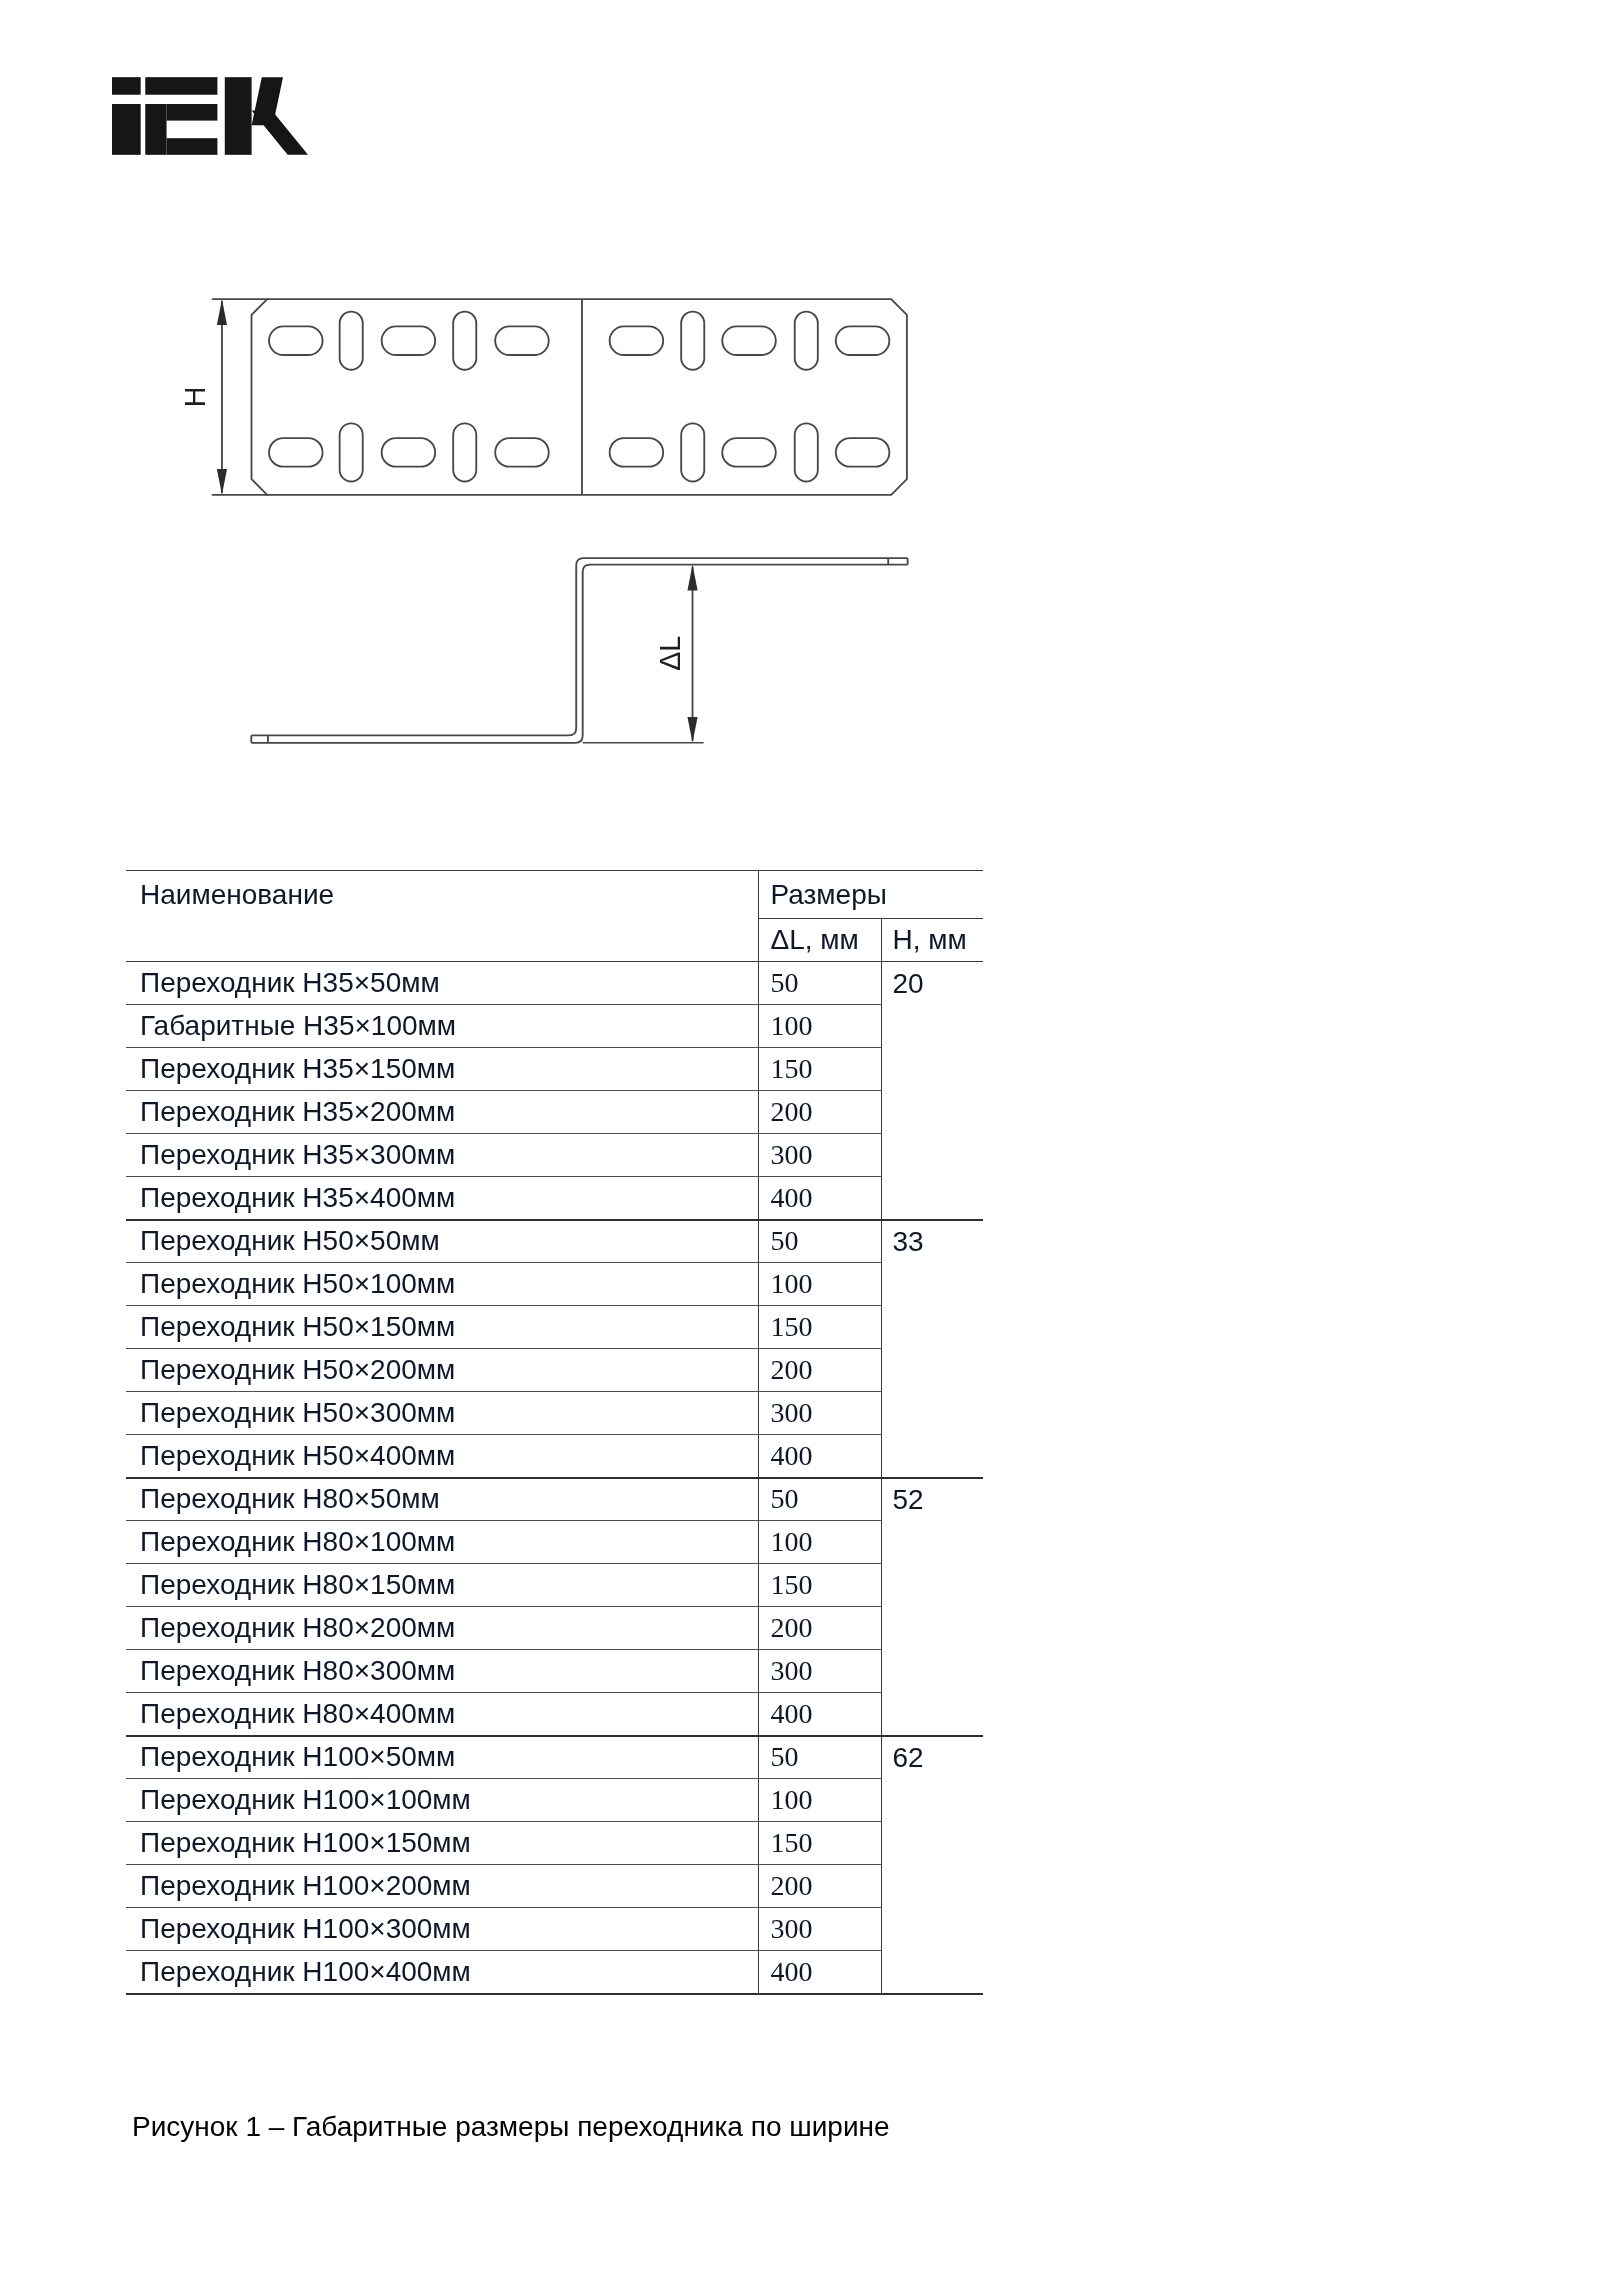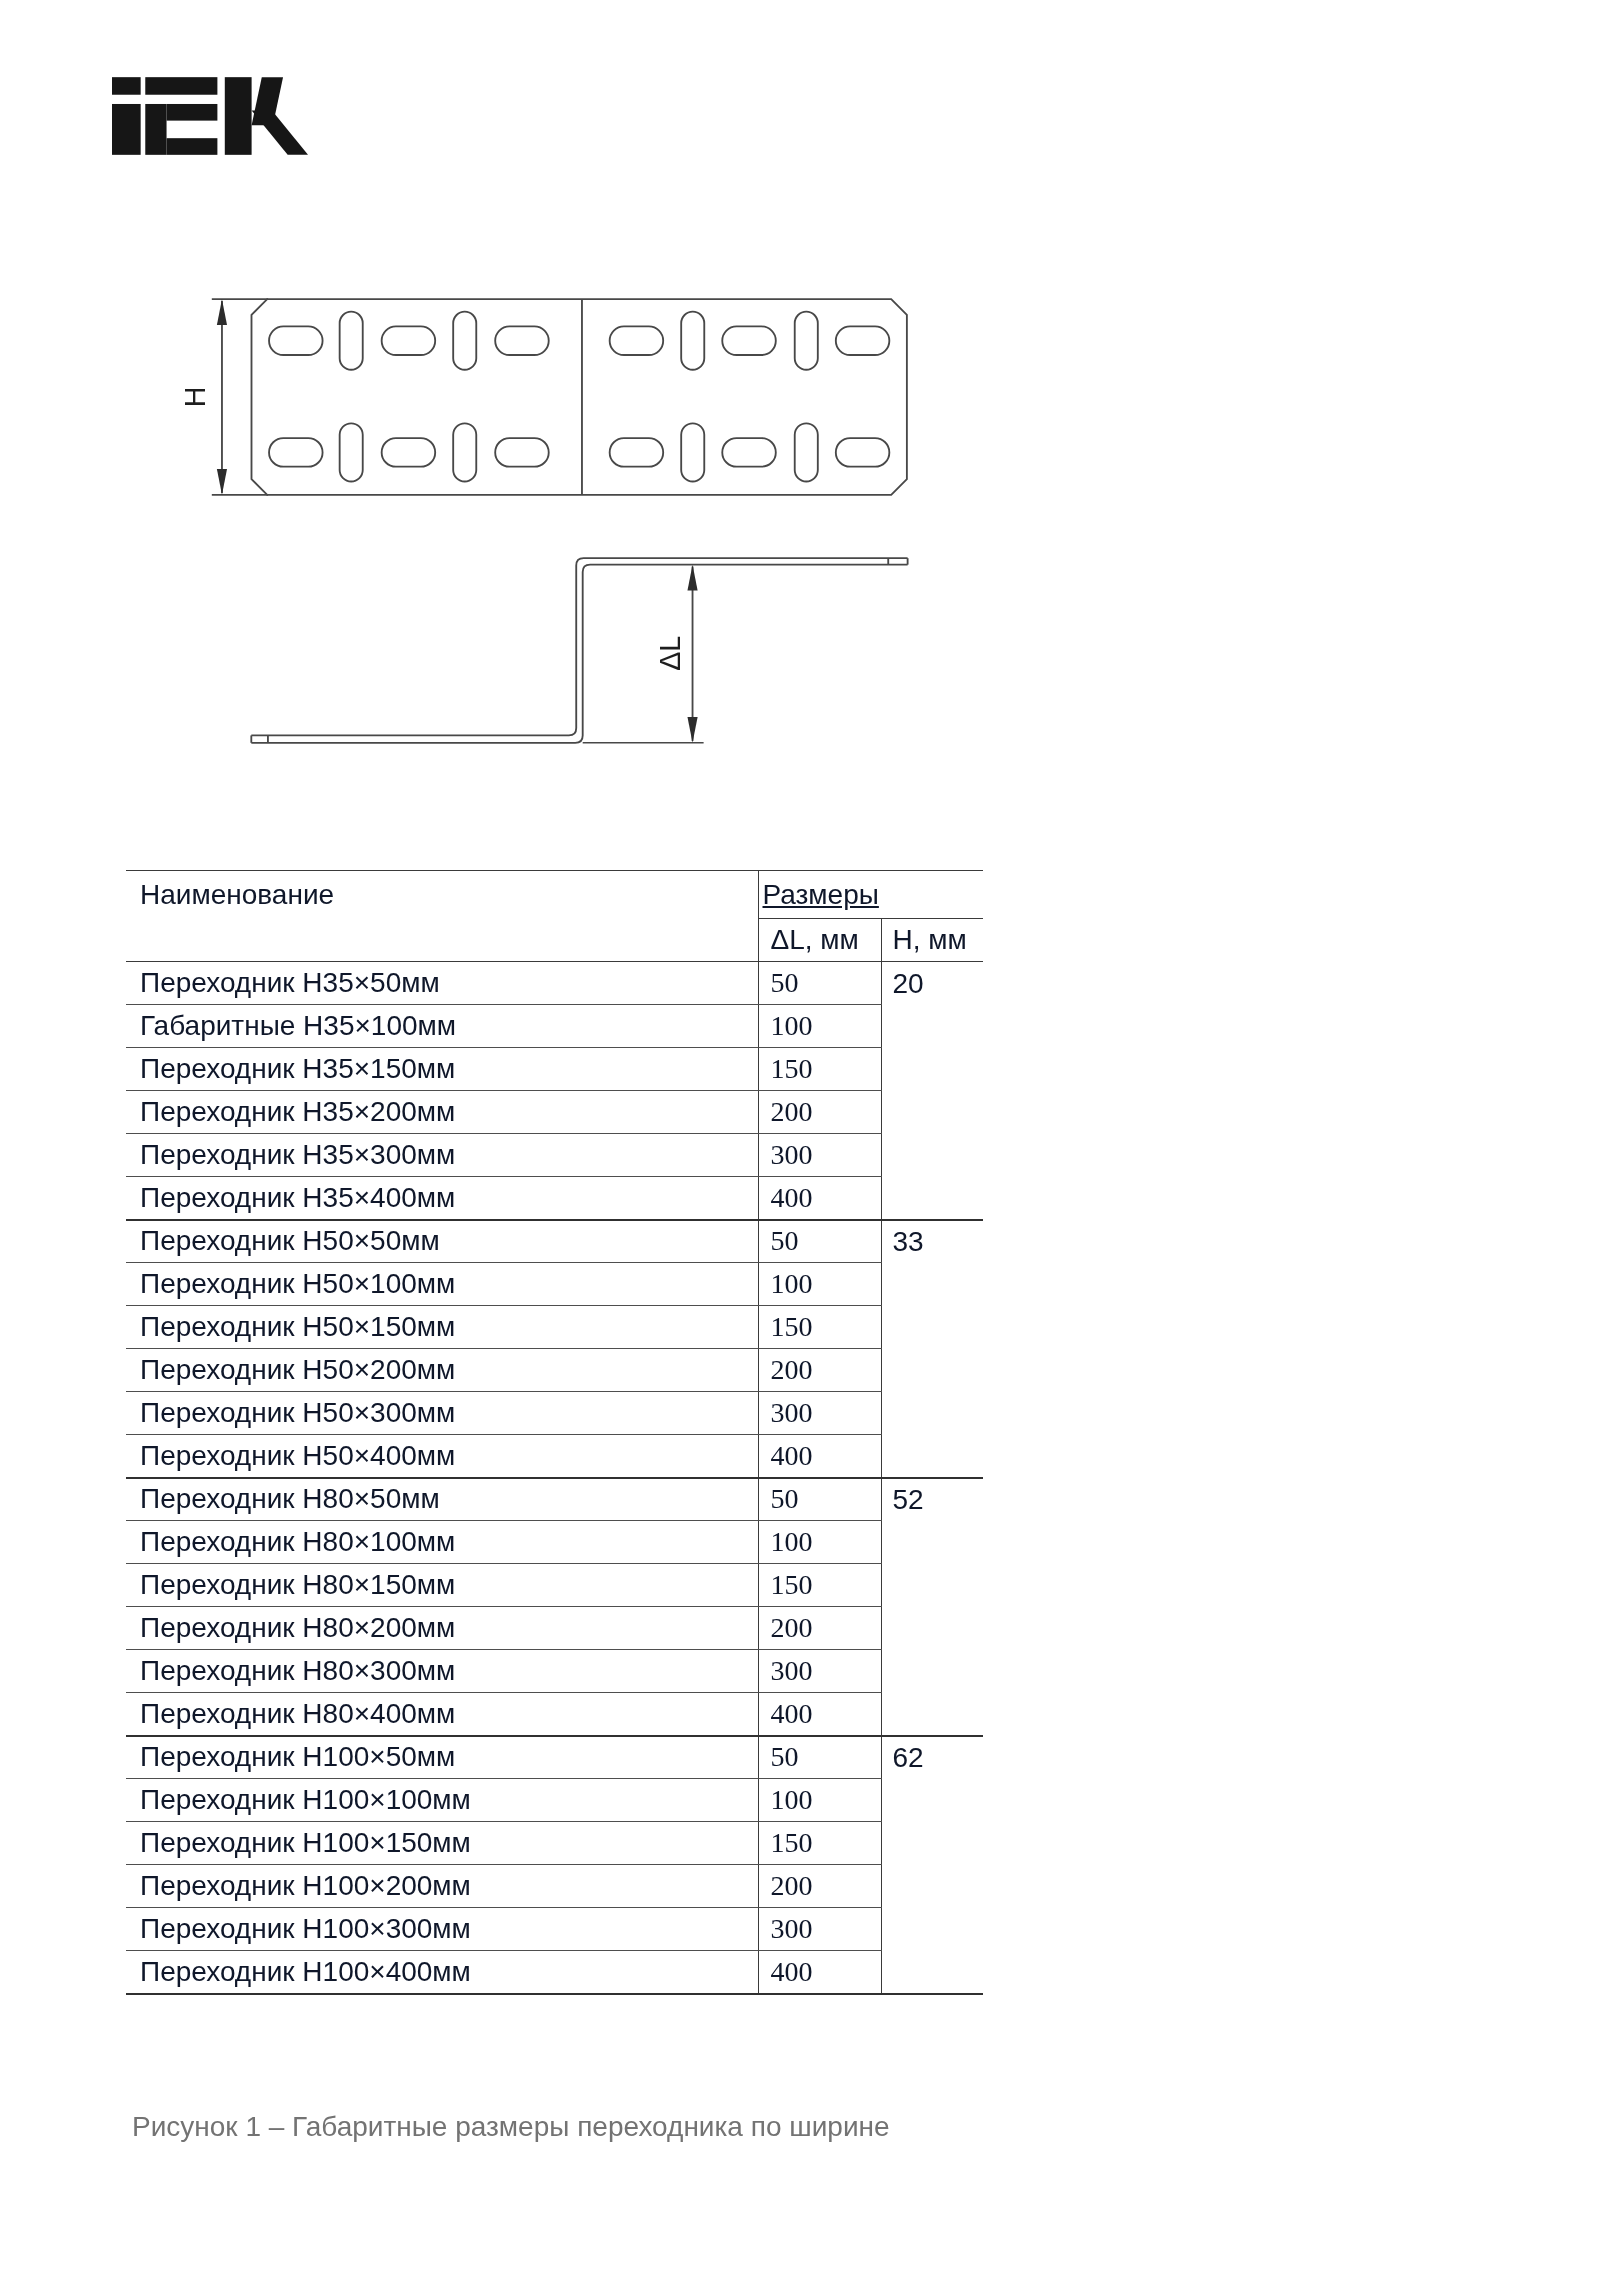--- a/index.html
+++ b/index.html
@@ -36,22 +36,21 @@
     overflow:hidden;
   }
   th.h-name{
     height:91px;vertical-align:top;padding-top:8.3px;
     border-right:1.8px solid #3a3a3a;
     border-bottom:1.8px solid #3a3a3a;
   }
   th.h-sizes{
     height:48px;vertical-align:middle;
     border-bottom:1.8px solid #3a3a3a;
-    padding-left:4px;
-    text-decoration:underline;
+    padding-left:12px;
   }
   th.h-dl{
     height:43px;vertical-align:middle;
     border-right:1.8px solid #3a3a3a;
     border-bottom:1.8px solid #3a3a3a;
     padding-left:12px;
   }
   th.h-h{
     height:43px;vertical-align:middle;
     border-bottom:1.8px solid #3a3a3a;
@@ -73,21 +72,21 @@
     padding:6.5px 0 0 11px;
     line-height:30px;
     margin-left:48px;
   }
   tr.inner td.c-name, tr.inner td.c-dl{border-bottom:1.8px solid #4e4e4e;}
   tr.group-end td.c-name, tr.group-end td.c-dl{border-bottom:2.8px solid #303030;margin-top:8px;}
   td.c-h{border-bottom:2.8px solid #303030;}
   
   .fig-caption{
     position:absolute;left:132px;top:2111px;
-    font-size:28px;color:#737373;
+    font-size:28px;color:#000000;
     white-space:nowrap;
   }
 </style>
 </head>
 <body>
 
 <div class="page">
 
   <svg class="logo-svg" width="196" height="78" viewBox="0 0 212 84" aria-label="IEK">
     <g fill="#161616">

